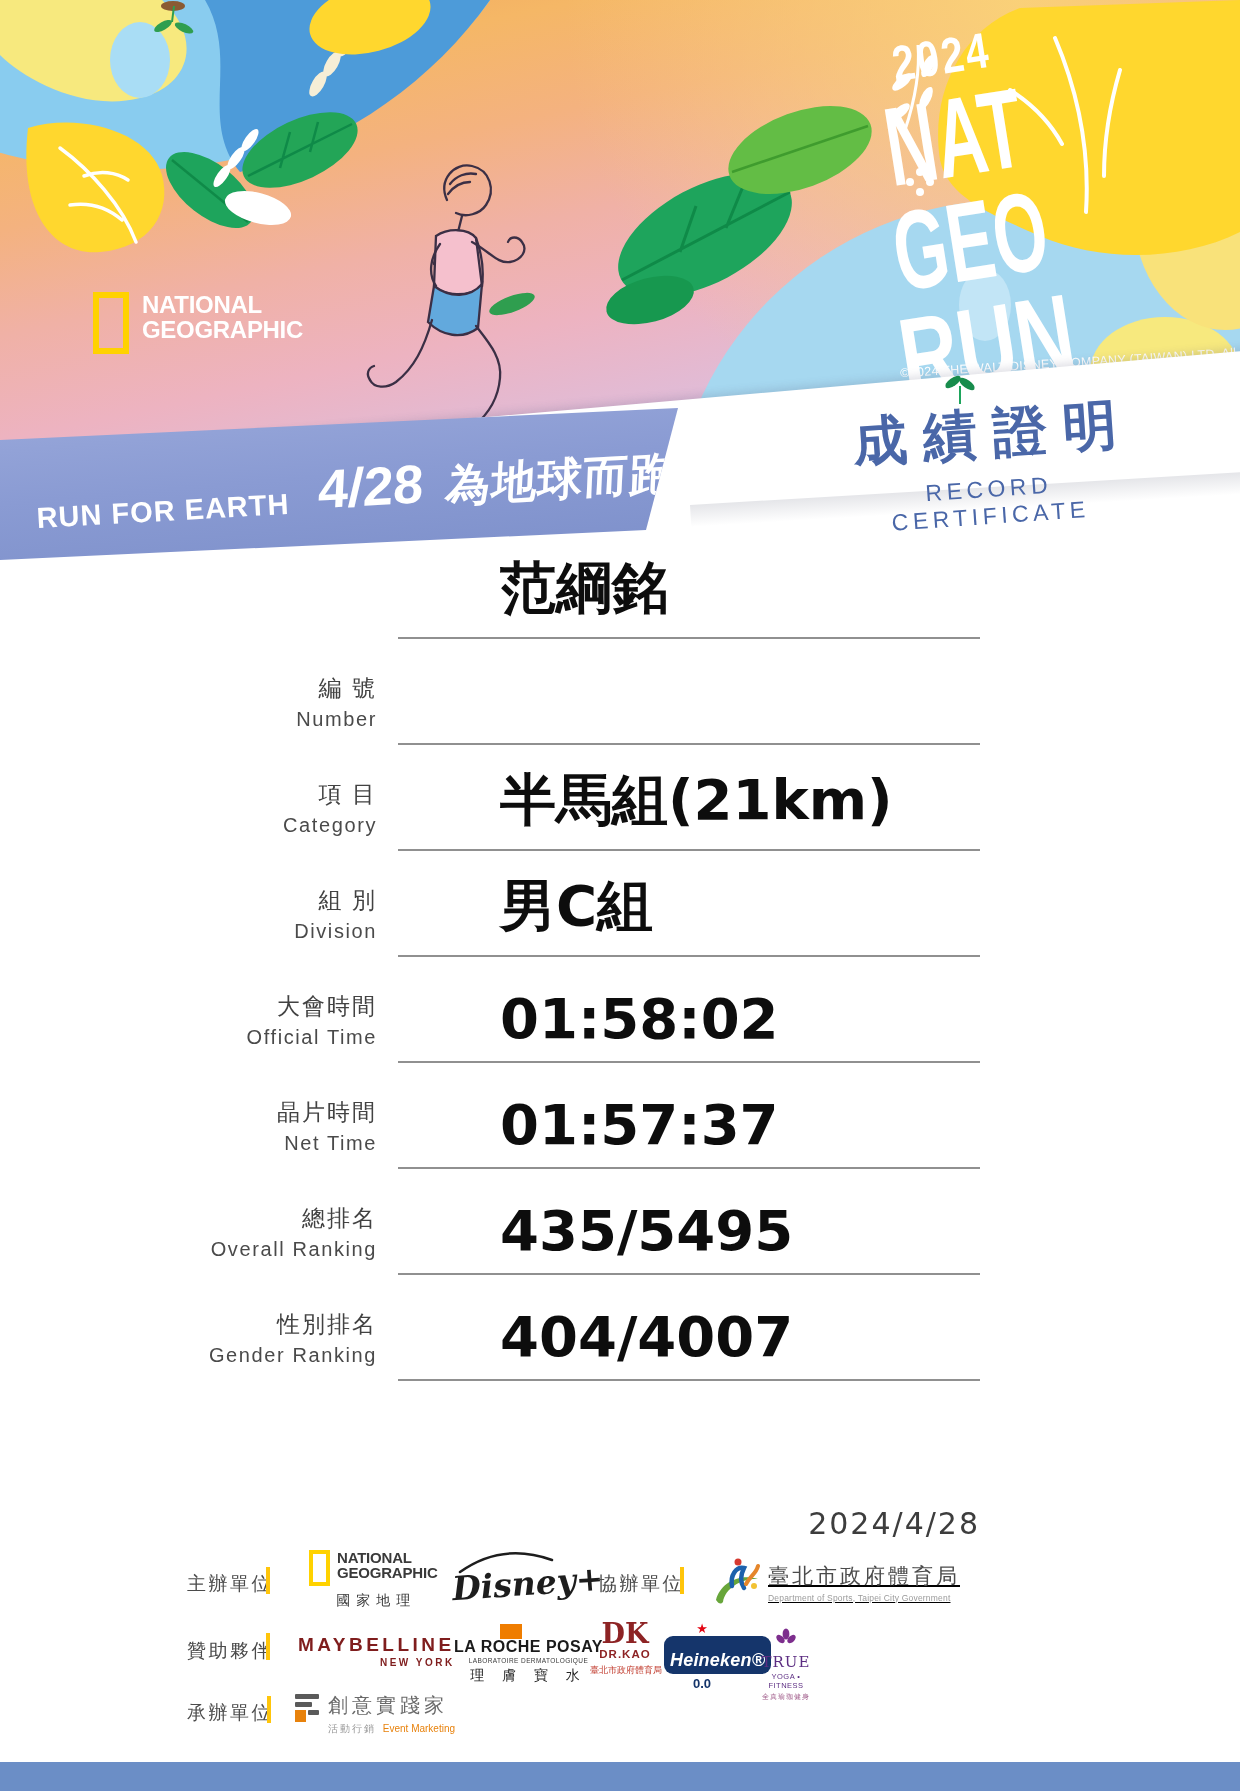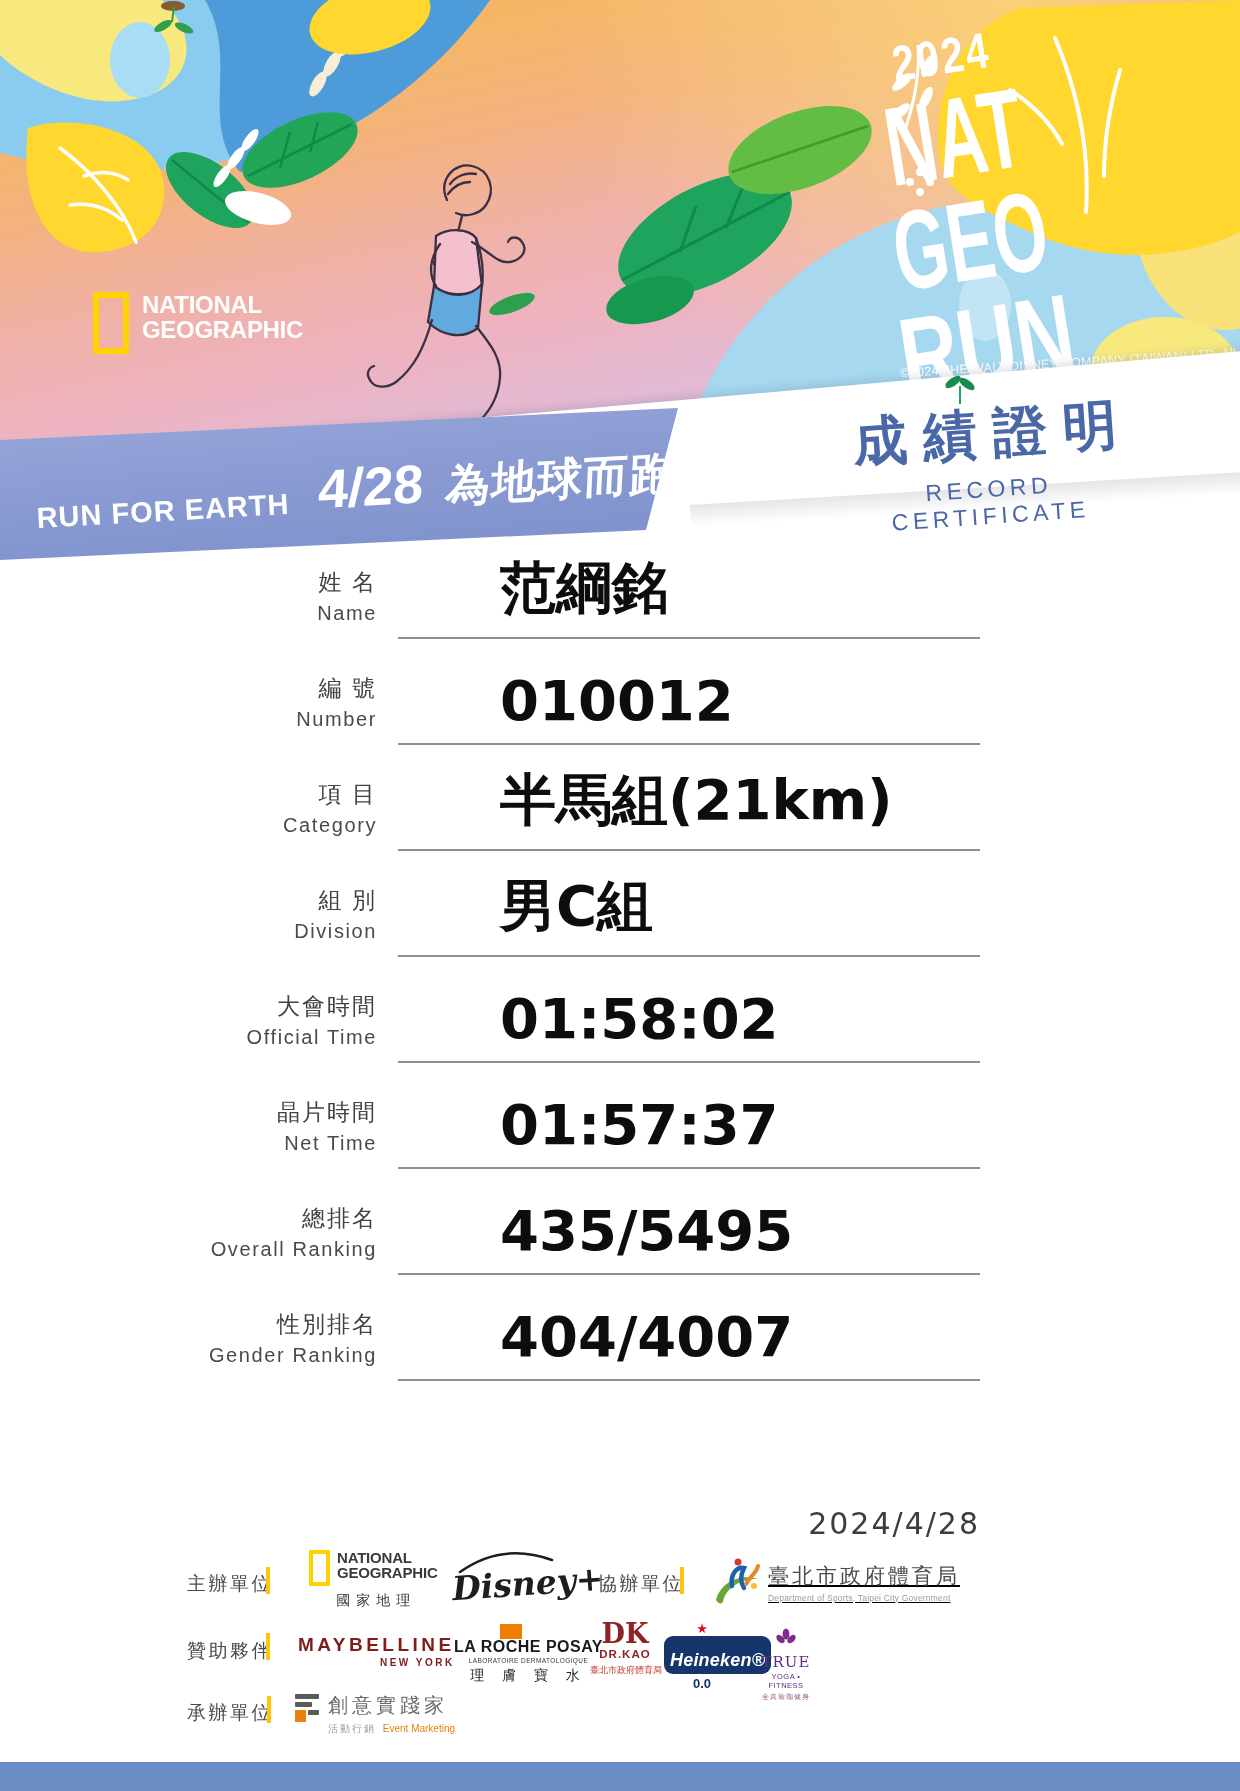--- a/index.html
+++ b/index.html
@@ -242,34 +242,29 @@
 
     <svg class="mini-tree" width="36" height="40" viewBox="0 0 36 40">
       <path d="M18,38 L18,20" stroke="#1ea45c" stroke-width="2" fill="none"></path>
       <ellipse cx="11" cy="16" rx="9" ry="4" fill="#188c4c" transform="rotate(-35 11 16)"></ellipse>
       <ellipse cx="25" cy="18" rx="9" ry="4" fill="#188c4c" transform="rotate(35 25 18)"></ellipse>
     </svg>
   </div>
 
   <div class="fields">
     <div class="frow">
-      <div class="labels">
-        <div class="lz">姓 名</div>
-        <div class="le">Name</div>
-      </div>
       <div class="val">范綱銘</div>
       <div class="divider"></div>
     </div>
 
     <div class="frow">
       <div class="labels">
         <div class="lz">編 號</div>
         <div class="le">Number</div>
       </div>
-      <div class="val">010012</div>
       <div class="divider"></div>
     </div>
 
     <div class="frow">
       <div class="labels">
         <div class="lz">項 目</div>
         <div class="le">Category</div>
       </div>
       <div class="val">半馬組(21km)</div>
       <div class="divider"></div>

